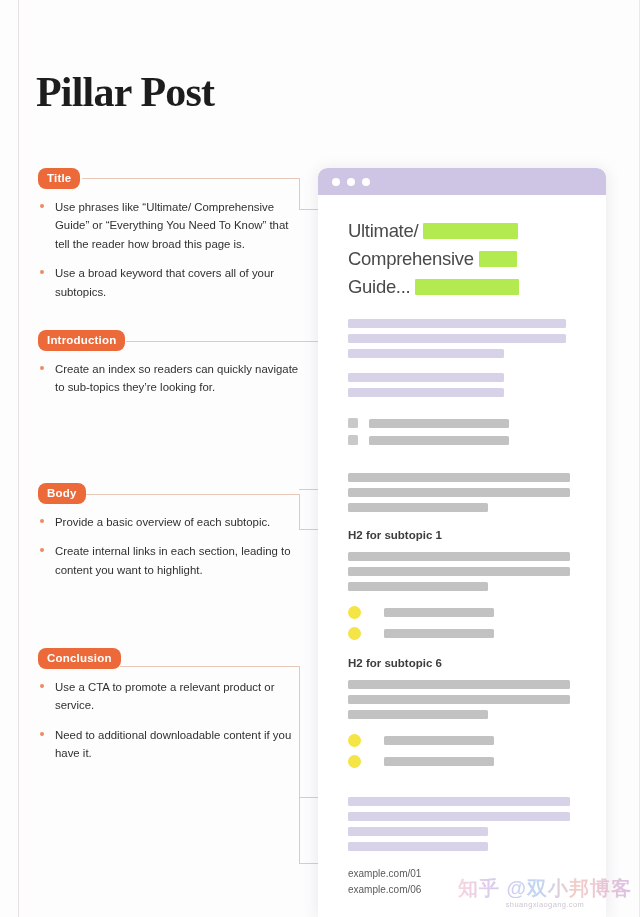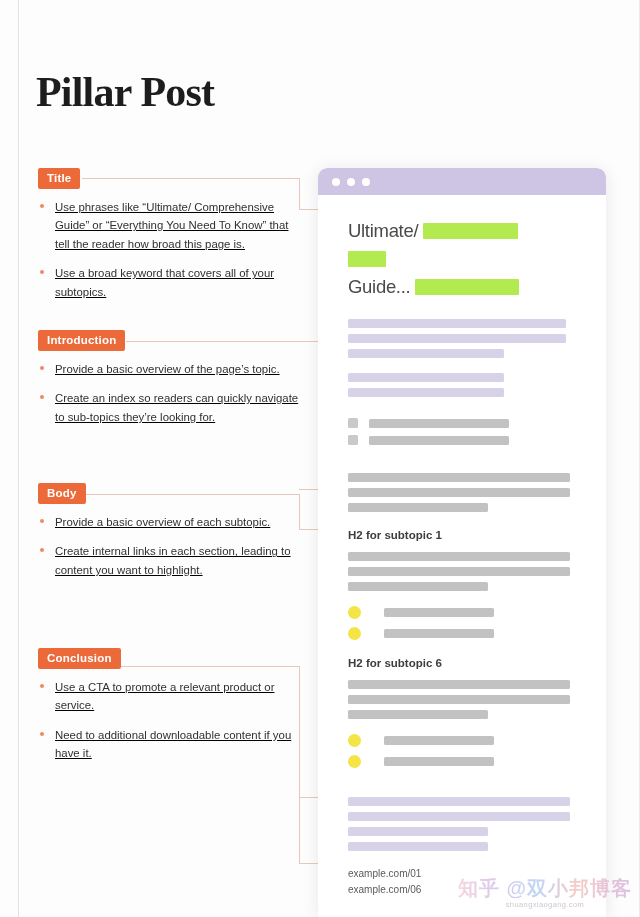--- a/index.html
+++ b/index.html
@@ -49,29 +49,28 @@
     width: 262px;
   }
   .section-badge {
     display: inline-block;
     background: #ec6a39;
     color: #ffffff;
     font-size: 11.5px;
     font-weight: bold;
     letter-spacing: 0.2px;
     padding: 4px 9px 5px 9px;
-    border-radius: 2px;
+    border-radius: 8px;
     position: relative;
     z-index: 3;
   }
   .bullets {
     list-style: none;
     margin: 9px 0 0 0;
     padding: 0;
-    text-decoration: underline;
   }
   .bullets li {
     position: relative;
     padding-left: 17px;
     margin-bottom: 11px;
     font-size: 11.4px;
     line-height: 1.62;
     color: #30302f;
   }
   .bullets li:last-child { margin-bottom: 0; }
@@ -284,21 +283,20 @@
     <span class="section-badge">Title</span>
     <ul class="bullets">
       <li>Use phrases like “Ultimate/ Comprehensive Guide” or “Everything You Need To Know” that tell the reader how broad this page is.</li>
       <li>Use a broad keyword that covers all of your subtopics.</li>
     </ul>
   </div>
 
   <div class="section" style="top:330px;">
     <span class="section-badge">Introduction</span>
     <ul class="bullets">
-      <li>Provide a basic overview of the page’s topic.</li>
       <li>Create an index so readers can quickly navigate to sub-topics they’re looking for.</li>
     </ul>
   </div>
 
   <div class="section" style="top:483px;">
     <span class="section-badge">Body</span>
     <ul class="bullets">
       <li>Provide a basic overview of each subtopic.</li>
       <li>Create internal links in each section, leading to content you want to highlight.</li>
     </ul>
@@ -318,20 +316,21 @@
       <span class="dot"></span>
       <span class="dot"></span>
       <span class="dot"></span>
     </div>
 
     <div class="mock-body">
 
       <div class="mock-h1">
         <span>Ultimate/</span>
         <span class="hl" style="width:95px;"></span><br>
+        <span>Comprehensive</span>
         <span class="hl" style="width:38px;"></span><br>
         <span>Guide...</span>
         <span class="hl" style="width:104px;"></span>
       </div>
 
       <div>
         <div class="bar purple" style="width:218px;"></div>
         <div class="bar purple" style="width:218px;"></div>
         <div class="bar purple" style="width:156px;"></div>
       </div>

